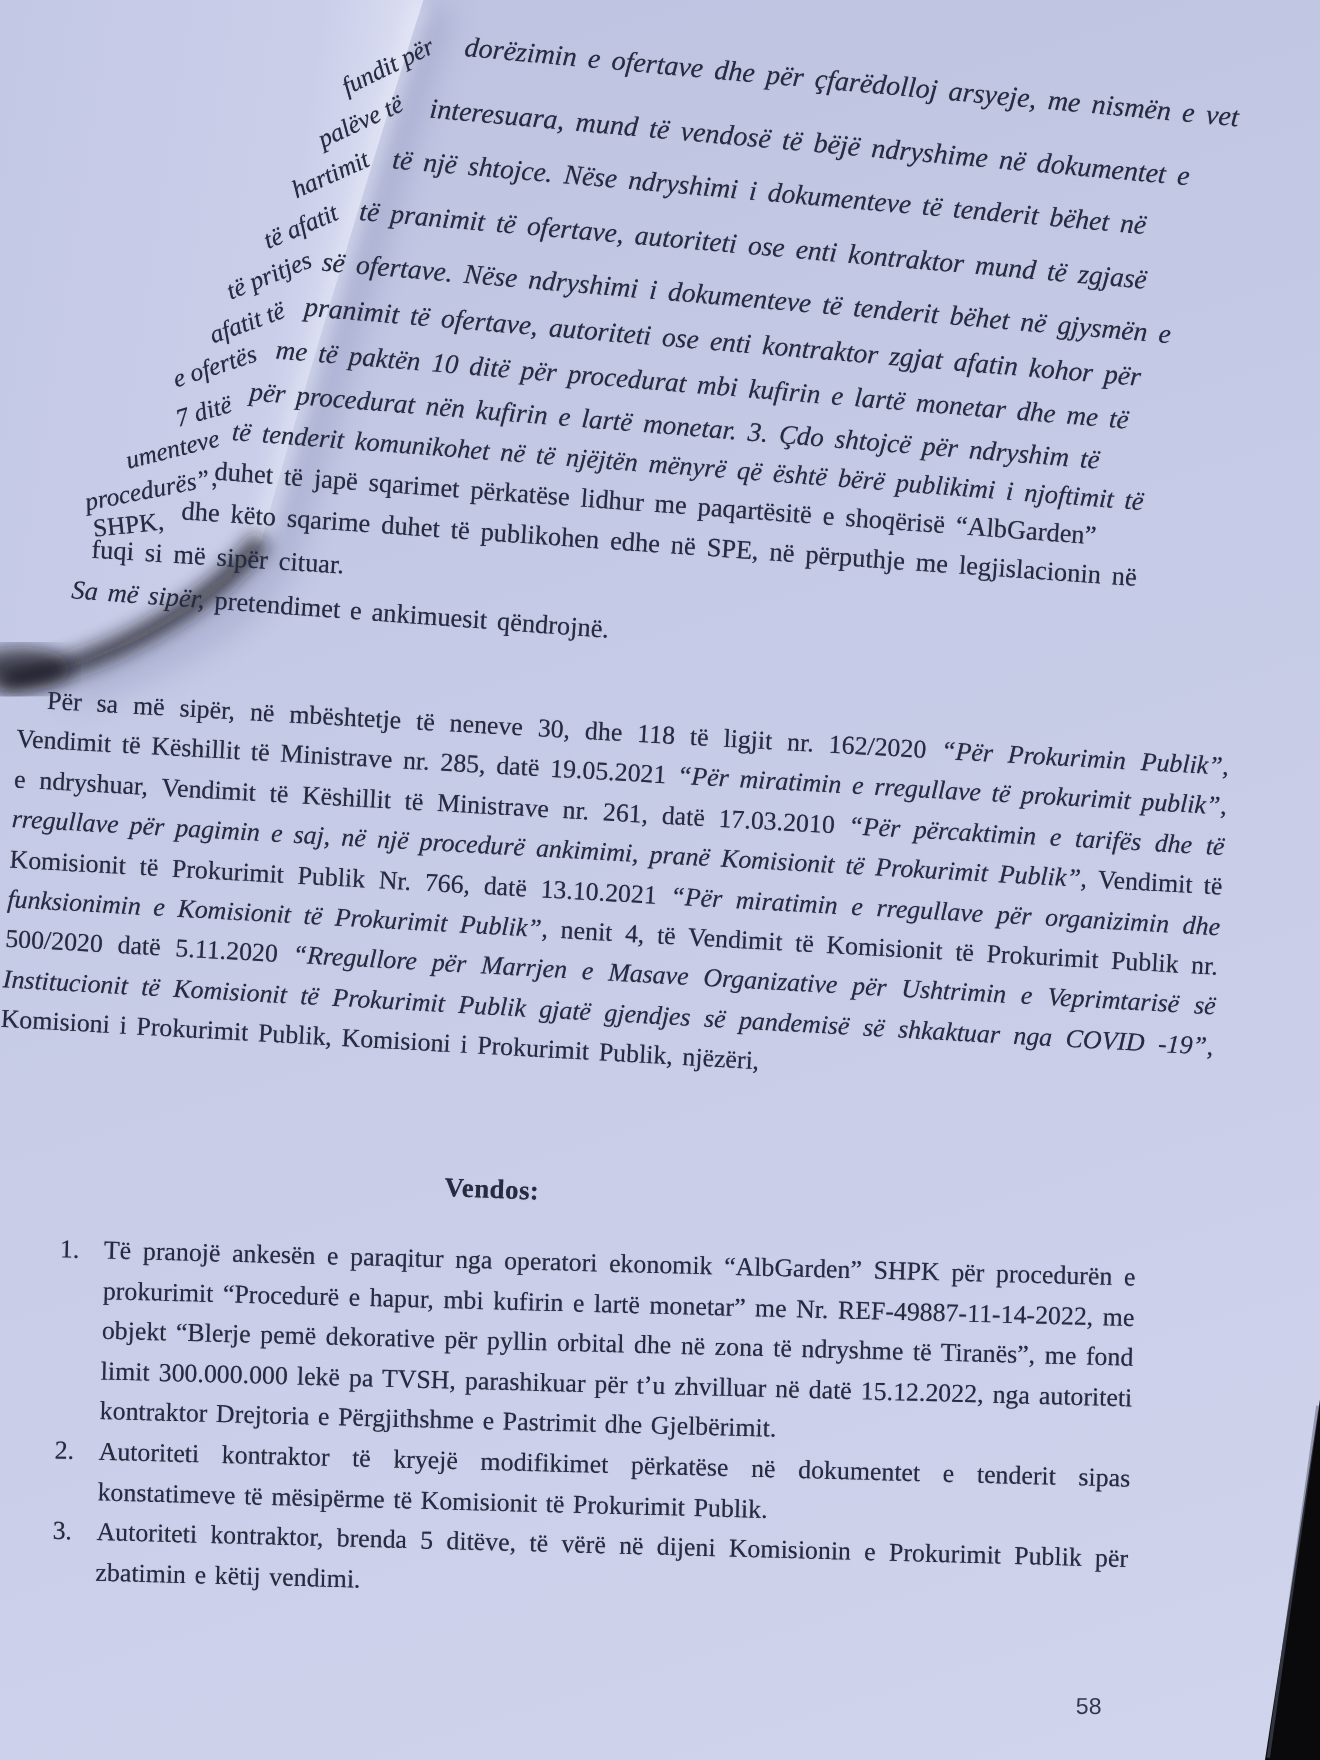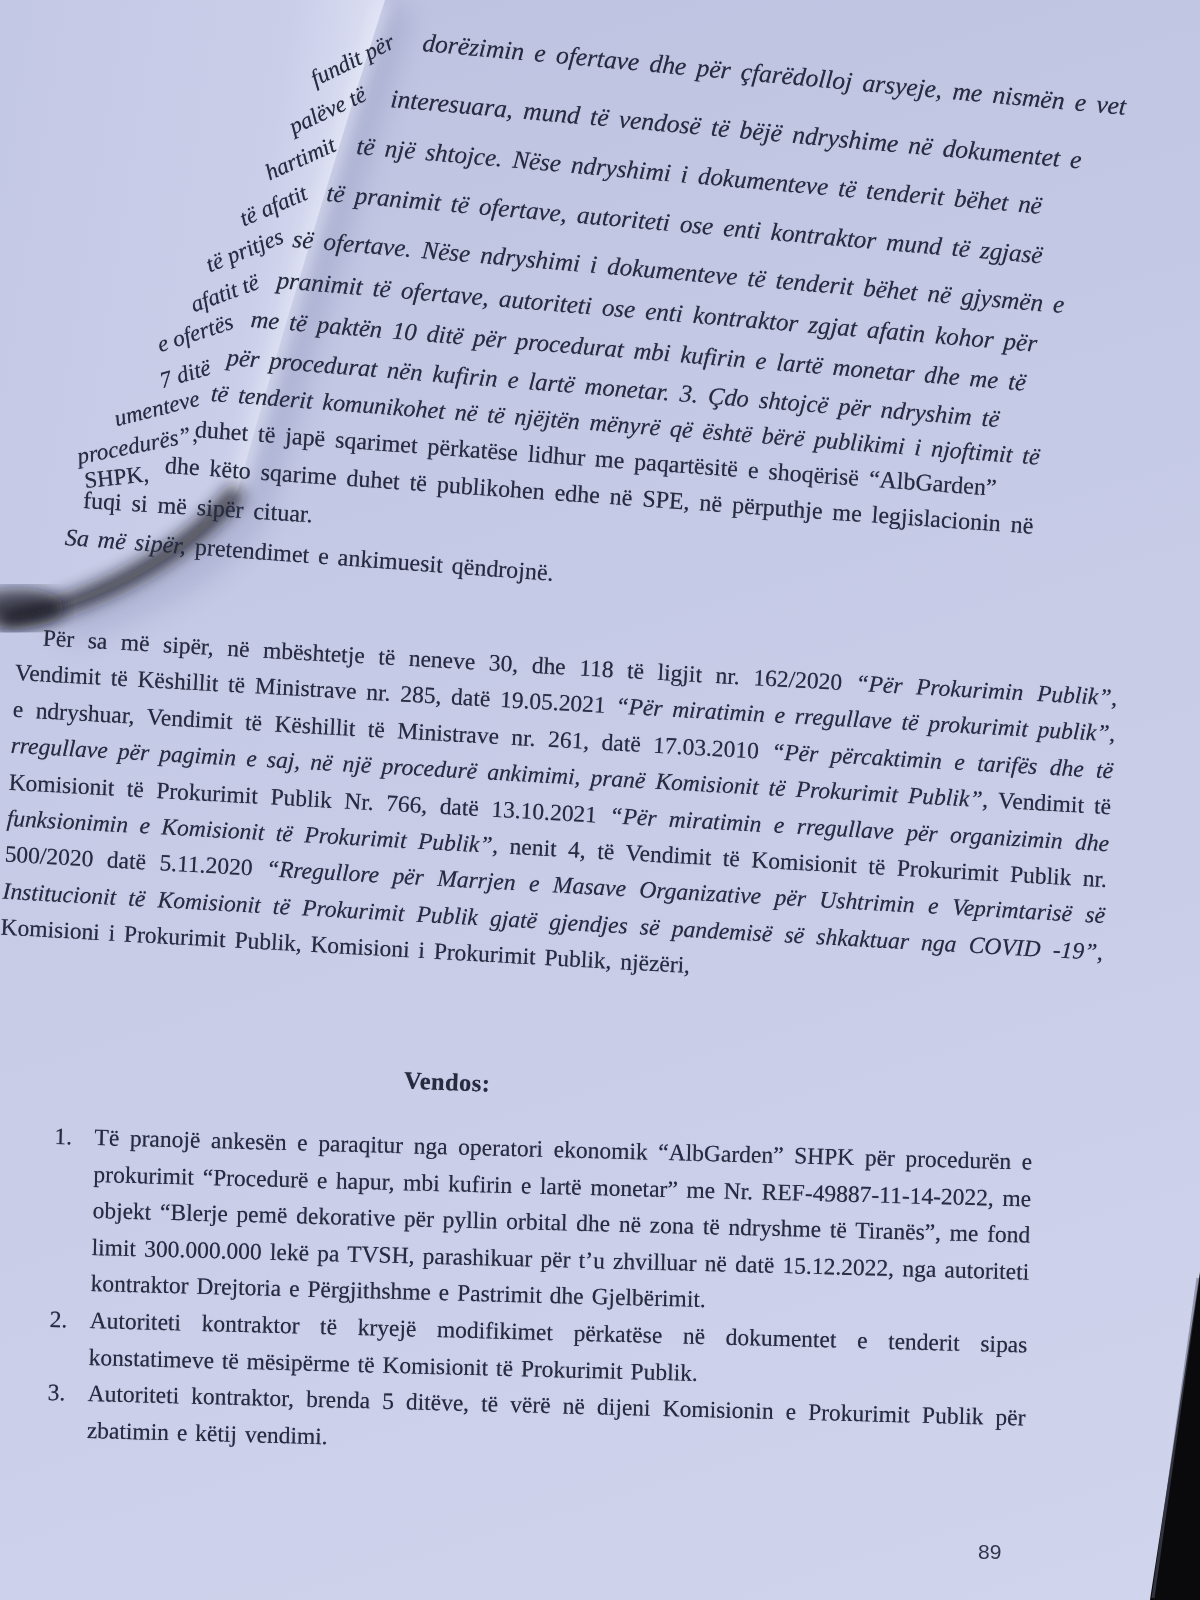--- a/index.html
+++ b/index.html
@@ -118,16 +118,16 @@
       <div class="ditem">
         <span class="dnum">2.</span>
         <span class="dtxt">Autoriteti kontraktor të kryejë modifikimet përkatëse në dokumentet e tenderit sipas konstatimeve të mësipërme të Komisionit të Prokurimit Publik.</span>
       </div>
       <div class="ditem">
         <span class="dnum">3.</span>
         <span class="dtxt">Autoriteti kontraktor, brenda 5 ditëve, të vërë në dijeni Komisionin e Prokurimit Publik për zbatimin e këtij vendimi.</span>
       </div>
     </div>
 
-    <span class="txt pagenum">89</span>
+    <span class="txt pagenum">58</span>
 
   </div>
 </div>
 
 </body></html>

